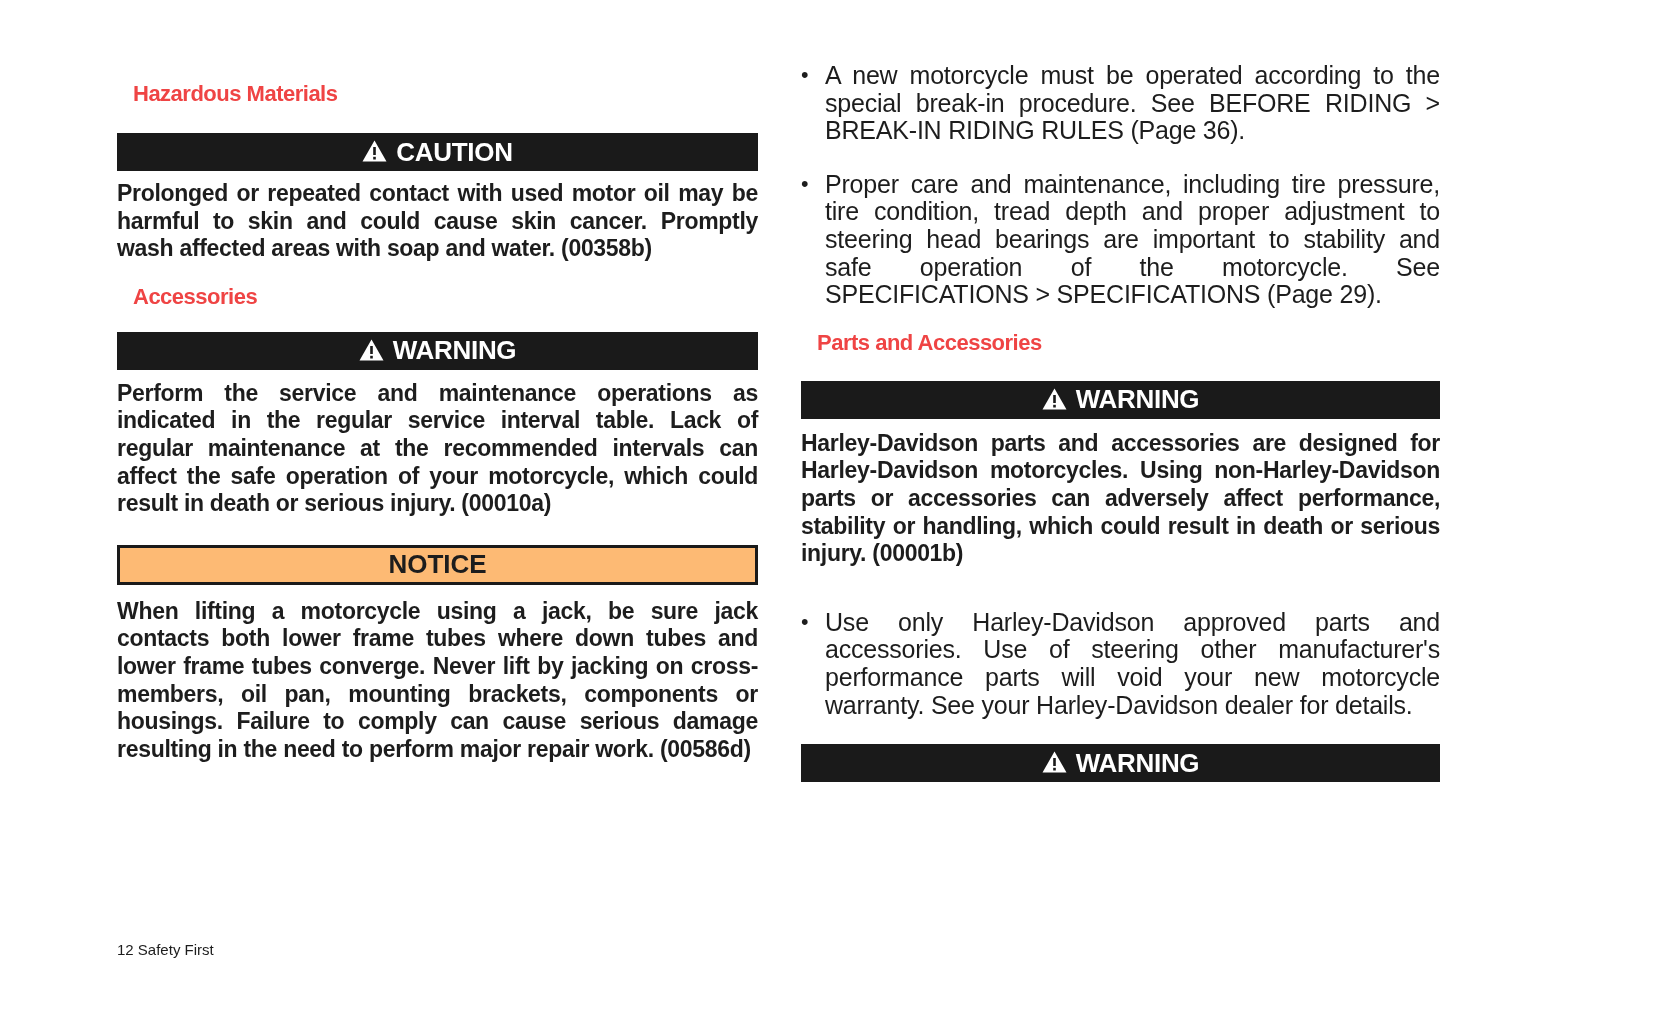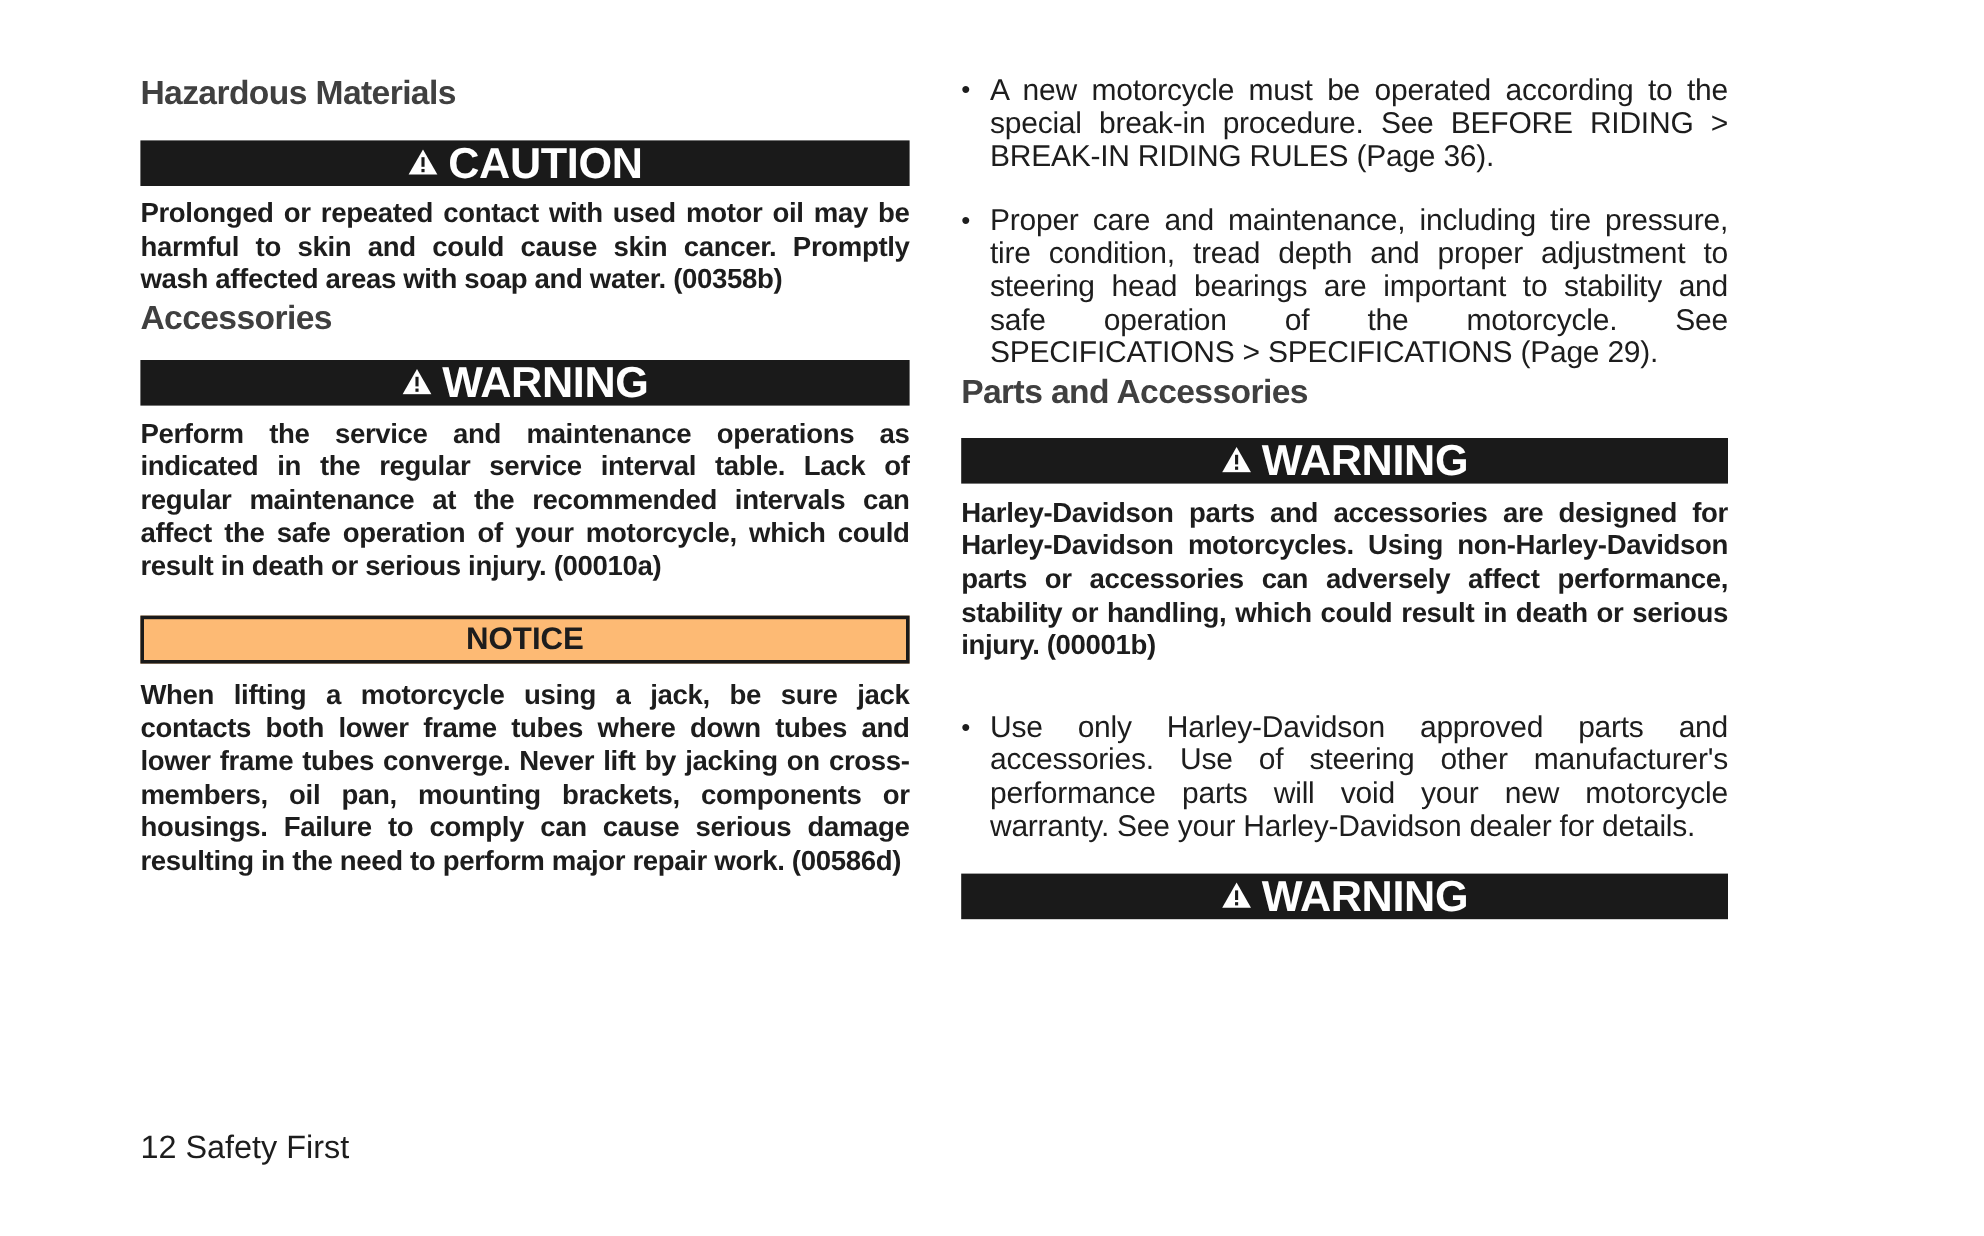--- a/index.html
+++ b/index.html
@@ -22,37 +22,37 @@
     left: 117px;
     top: 60px;
     width: 641px;
   }
   .col-right {
     left: 801px;
     top: 62px;
     width: 639px;
   }
   h1.sec-heading {
-    margin: 0;
-    font-size: 28px;
+    margin: 16px;
+    font-size: 22px;
     line-height: 36px;
     font-weight: bold;
     letter-spacing: -0.5px;
-    color: #404040;
+    color: #ef4444;
   }
   .banner {
     background: #1a1a1a;
     color: #ffffff;
     height: 38px;
     display: flex;
     align-items: center;
     justify-content: center;
     gap: 9px;
     font-weight: bold;
-    font-size: 36px;
+    font-size: 26px;
     letter-spacing: -0.3px;
   }
   .banner .tri-icon {
     display: inline-flex;
     margin-top: -2px;
   }
   .notice-box {
     border: 3px solid #1a1a1a;
     background: #fdba74;
     height: 34px;
@@ -97,21 +97,21 @@
   .m-notice-box       { margin-top: 27px; }
   .m-bullet2          { margin-top: 26px; }
   .m-parts-heading    { margin-top: 30px; }
   .m-parts-banner     { margin-top: 20px; }
   .m-bullet3          { margin-top: 41px; }
   .m-fast-banner      { margin-top: 25px; }
   .page-footer {
     position: absolute;
     left: 117px;
     top: 941px;
-    font-size: 27px;
+    font-size: 15px;
     font-weight: normal;
     color: #1d1d1d;
   }
 </style>
 </head>
 <body>
 
 <div class="col col-left">
 
   <h1 class="sec-heading">Hazardous Materials</h1>

